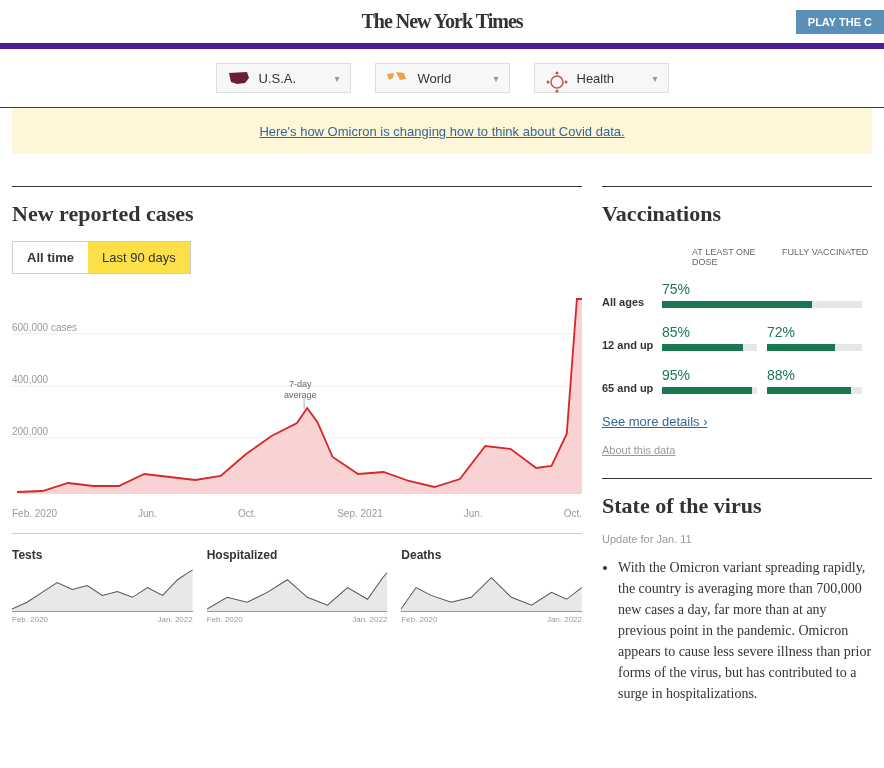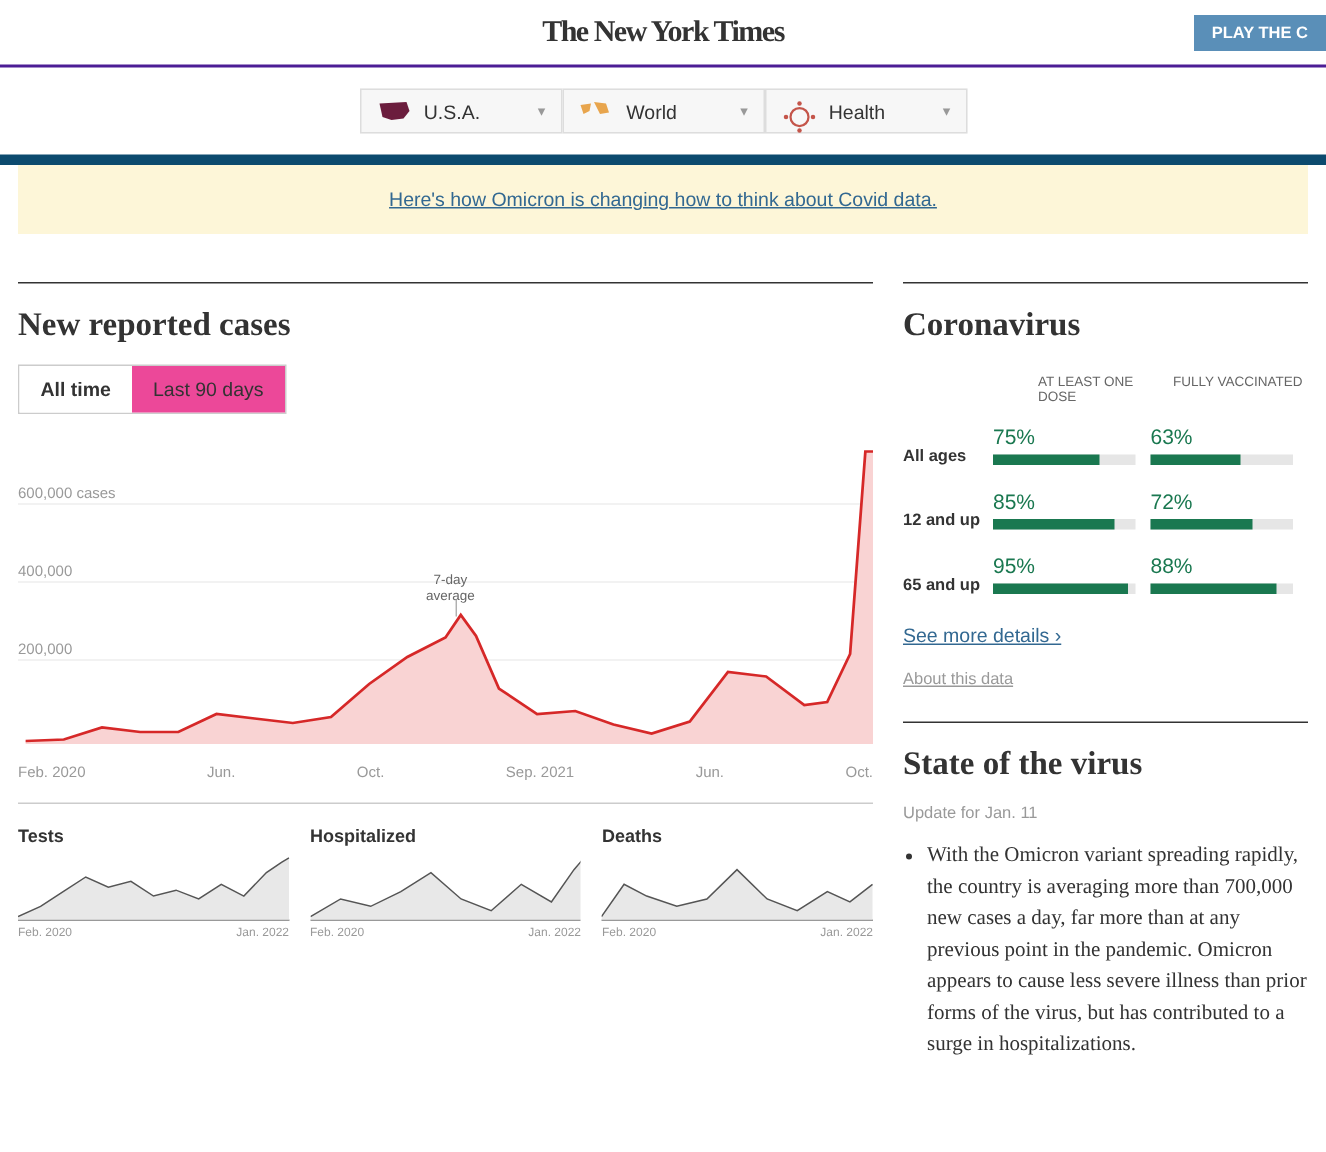--- a/index.html
+++ b/index.html
@@ -1,35 +1,35 @@
 <!DOCTYPE html>
 <html><head>
 <meta charset="utf-8">
 <style>
 *{box-sizing:border-box;margin:0;padding:0}
 body{font-family:Georgia,serif;color:#333;background:#fff;width:884px}
-.header{border-bottom:2px solid #4c1d95;padding:10px 4px;text-align:center;position:relative}
+.header{border-bottom:6px solid #4c1d95;padding:10px 4px;text-align:center;position:relative}
 .logo{font-family:'Old English Text MT',Georgia,serif;font-size:20px;font-weight:900;letter-spacing:-1px}
 .play-btn{position:absolute;right:0;top:10px;background:#5a8fb8;color:#fff;padding:6px 12px;font-size:11px;font-family:Arial,sans-serif;font-weight:bold;border:none}
-.nav-dropdowns{display:flex;gap:0;justify-content:center;padding:14px 0;border-bottom:7px solid #0c4a6e}
+.nav-dropdowns{display:flex;gap:24px;justify-content:center;padding:14px 0;border-bottom:1px solid #0c4a6e}
 .dropdown{display:flex;align-items:center;gap:8px;background:#f7f7f7;border:1px solid #ddd;padding:6px 10px;font-size:13px;font-family:Arial,sans-serif;cursor:pointer;width:135px}
 .dropdown .icon-box{width:24px;height:16px;display:inline-block}
 .dropdown .chev{margin-left:auto;color:#999;font-size:10px}
 .main-container{padding:0 12px}
 .title-block{text-align:center;padding:24px 0 16px}
 .headline{font-size:36px;font-weight:bold;line-height:1.15;font-family:Georgia,serif}
 .updated{color:#d0021b;font-size:13px;font-family:Arial,sans-serif;margin-top:14px}
 .banner{background:#fdf6d8;padding:14px;text-align:center;margin-bottom:32px}
 .banner a{color:#326891;font-size:13px;font-family:Arial,sans-serif;text-decoration:underline}
 .two-col{display:flex;gap:20px}
 .left{flex:1;border-top:1px solid #333}
 .right{width:270px;border-top:1px solid #333}
 .section-h{font-family:Georgia,serif;font-size:22px;font-weight:bold;margin:14px 0}
 .tabs{display:flex;border:1px solid #ccc;width:fit-content;margin-bottom:20px}
-.tab{padding:8px 14px;font-size:13px;font-family:Arial,sans-serif;background:#ec4899;cursor:pointer}
+.tab{padding:8px 14px;font-size:13px;font-family:Arial,sans-serif;background:#fde047;cursor:pointer}
 .tab.active{background:#fff;font-weight:bold}
 .chart-area{position:relative;height:200px;margin-bottom:10px}
 .y-label{position:absolute;font-size:10px;color:#999;font-family:Arial,sans-serif}
 .seven-day{position:absolute;font-size:9px;color:#666;font-family:Arial,sans-serif;text-align:center;line-height:1.2}
 .x-axis{display:flex;justify-content:space-between;font-size:10px;color:#999;font-family:Arial,sans-serif;padding:4px 0 14px;border-bottom:1px solid #ccc}
 .mini-row{display:flex;gap:14px;margin-top:14px}
 .mini{flex:1}
 .mini-h{font-size:12px;font-weight:bold;font-family:Arial,sans-serif;margin-bottom:6px}
 .mini-chart{height:44px;border-bottom:1px solid #999}
 .mini-labels{display:flex;justify-content:space-between;font-size:8px;color:#999;font-family:Arial,sans-serif;padding-top:3px}
@@ -162,38 +162,32 @@
       <div class="stats-headers">
         
         
         
         
       </div>
 
     </div>
 
     <div class="right">
-      <h2 class="section-h">Coronavirus</h2>
+      <h2 class="section-h">Vaccinations</h2>
       <div class="vac-headers">
         <span></span>
         <span>AT LEAST ONE DOSE</span>
         <span>FULLY VACCINATED</span>
       </div>
       <div class="vac-row">
         <div class="lbl">All ages</div>
         <div class="vac-cell">
             <div class="pct">75%</div>
             <div class="bar-bg">
               <div class="bar-fill" style="width:75%"></div>
-            </div>
-          </div>
-        <div class="vac-cell">
-            <div class="pct">63%</div>
-            <div class="bar-bg">
-              <div class="bar-fill" style="width:63%"></div>
             </div>
           </div>
       </div>
       <div class="vac-row">
         <div class="lbl">12 and up</div>
         <div class="vac-cell">
             <div class="pct">85%</div>
             <div class="bar-bg">
               <div class="bar-fill" style="width:85%"></div>
             </div>

